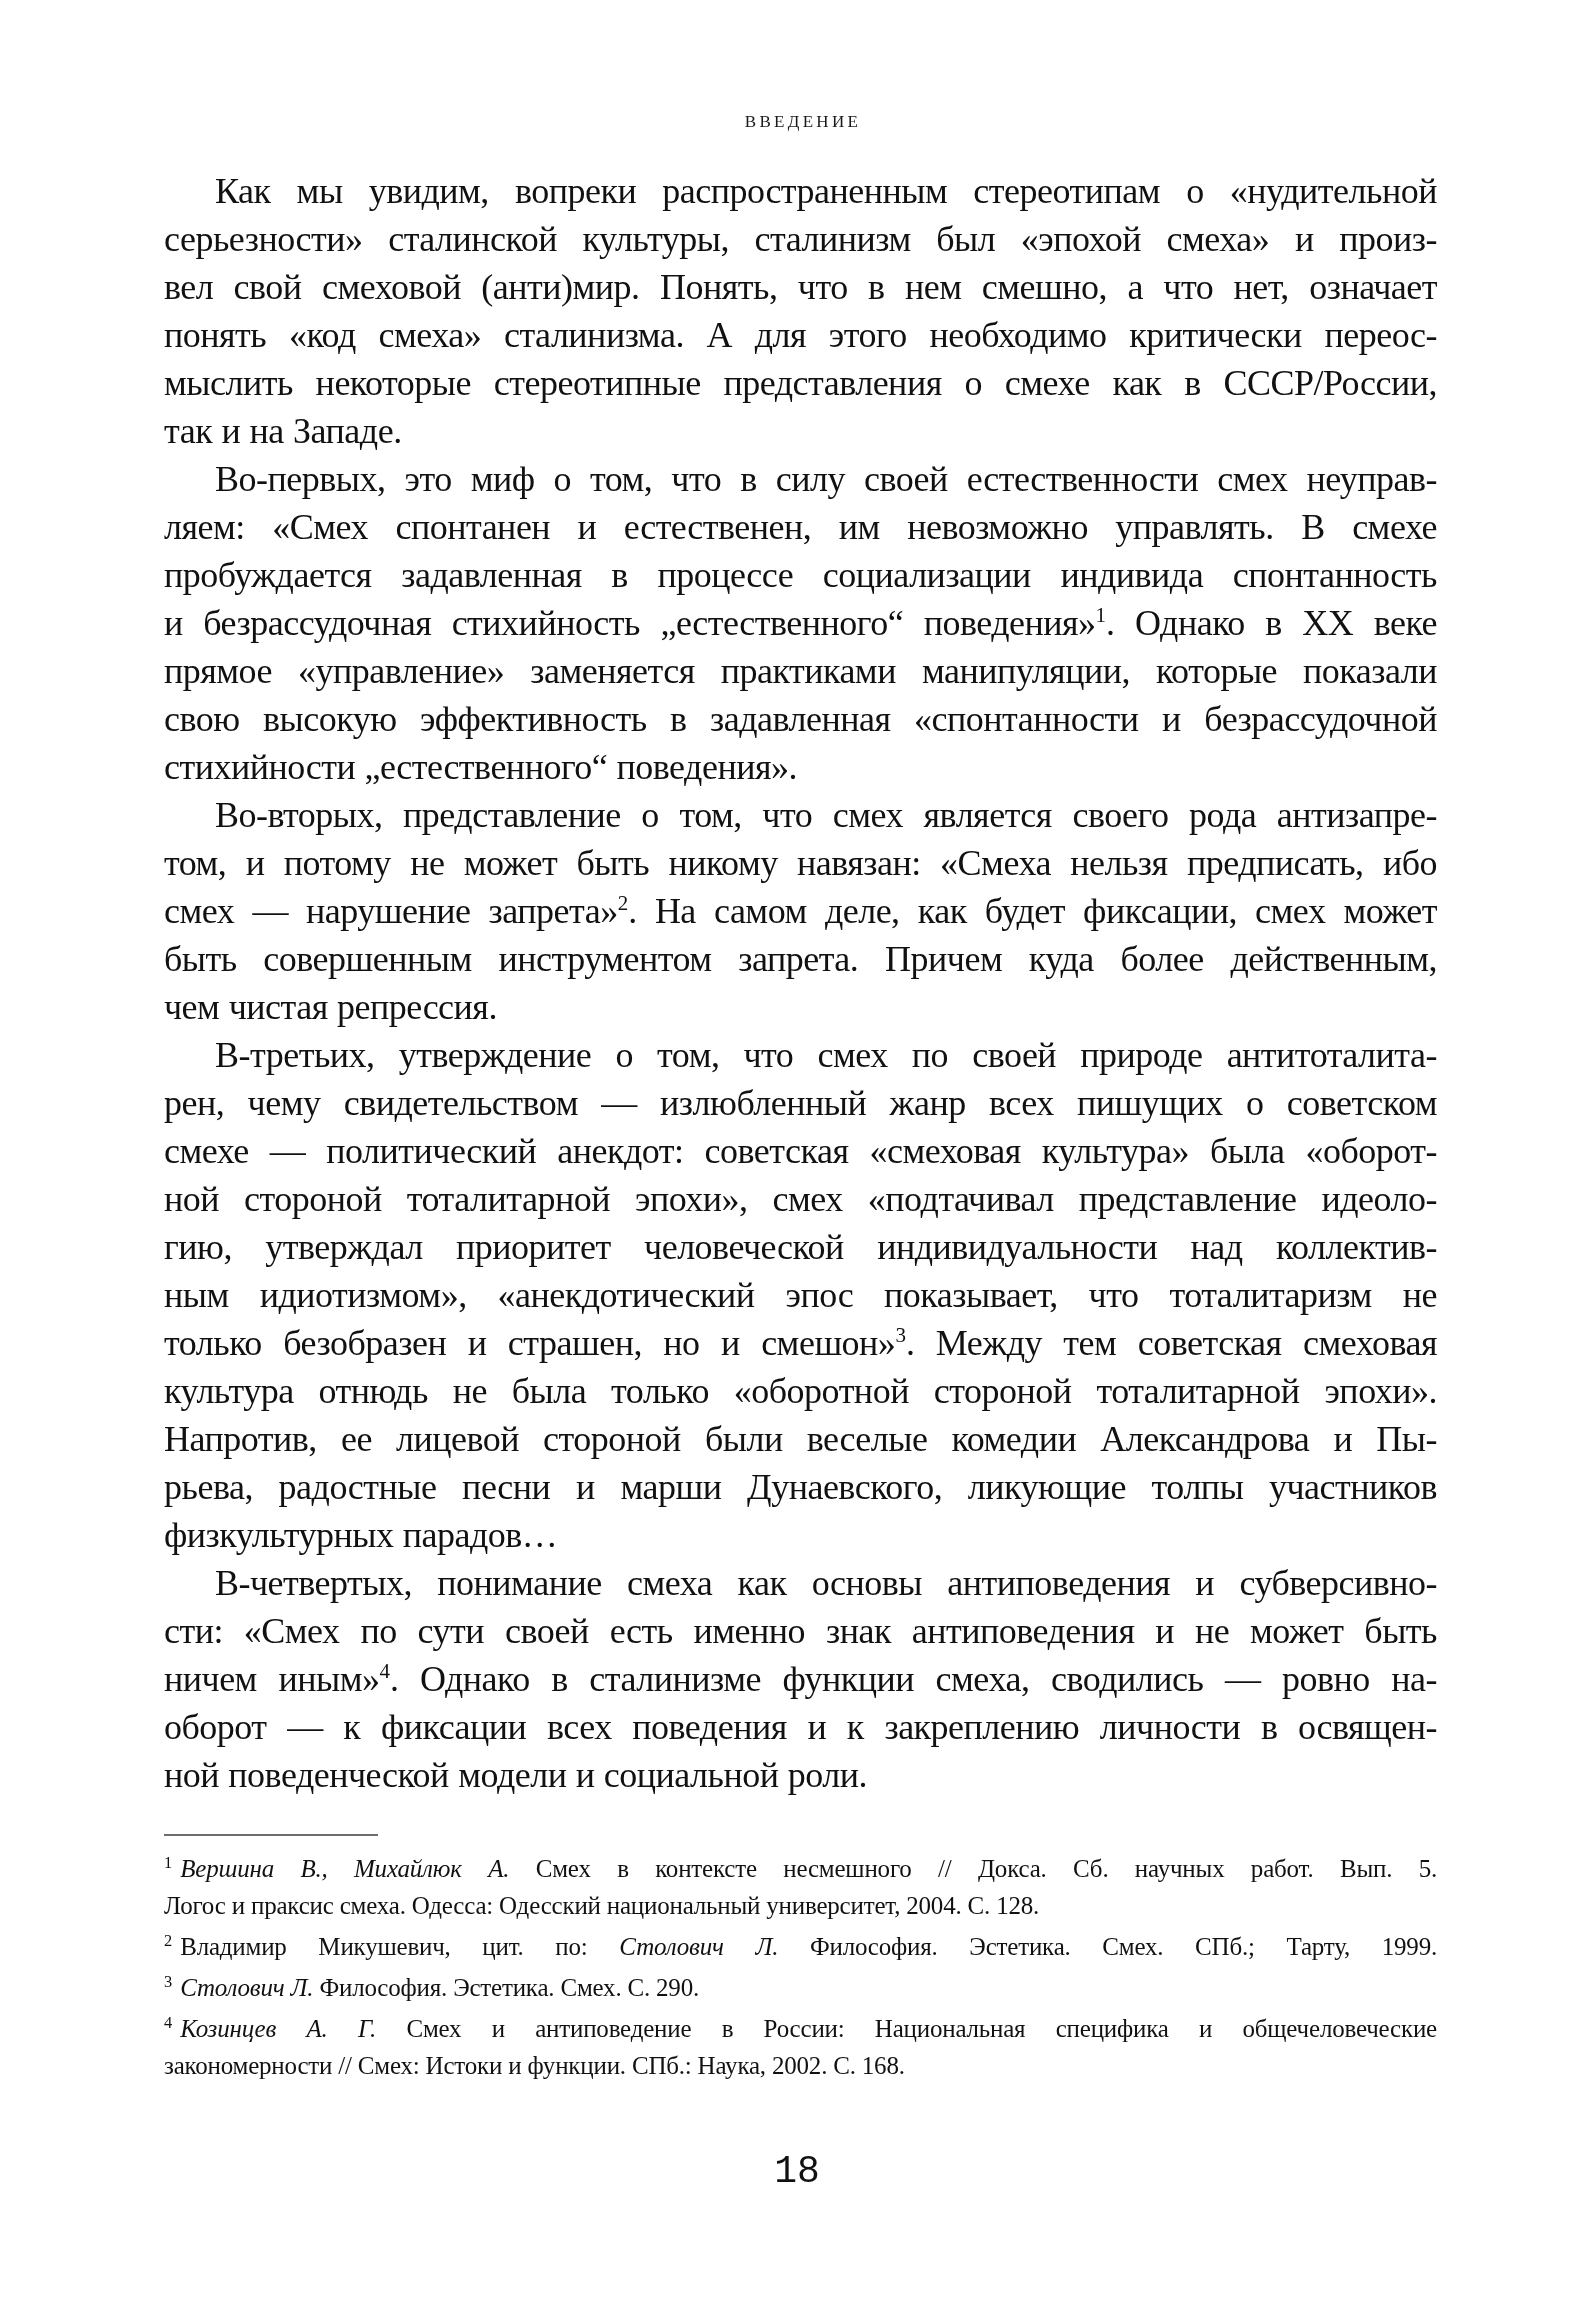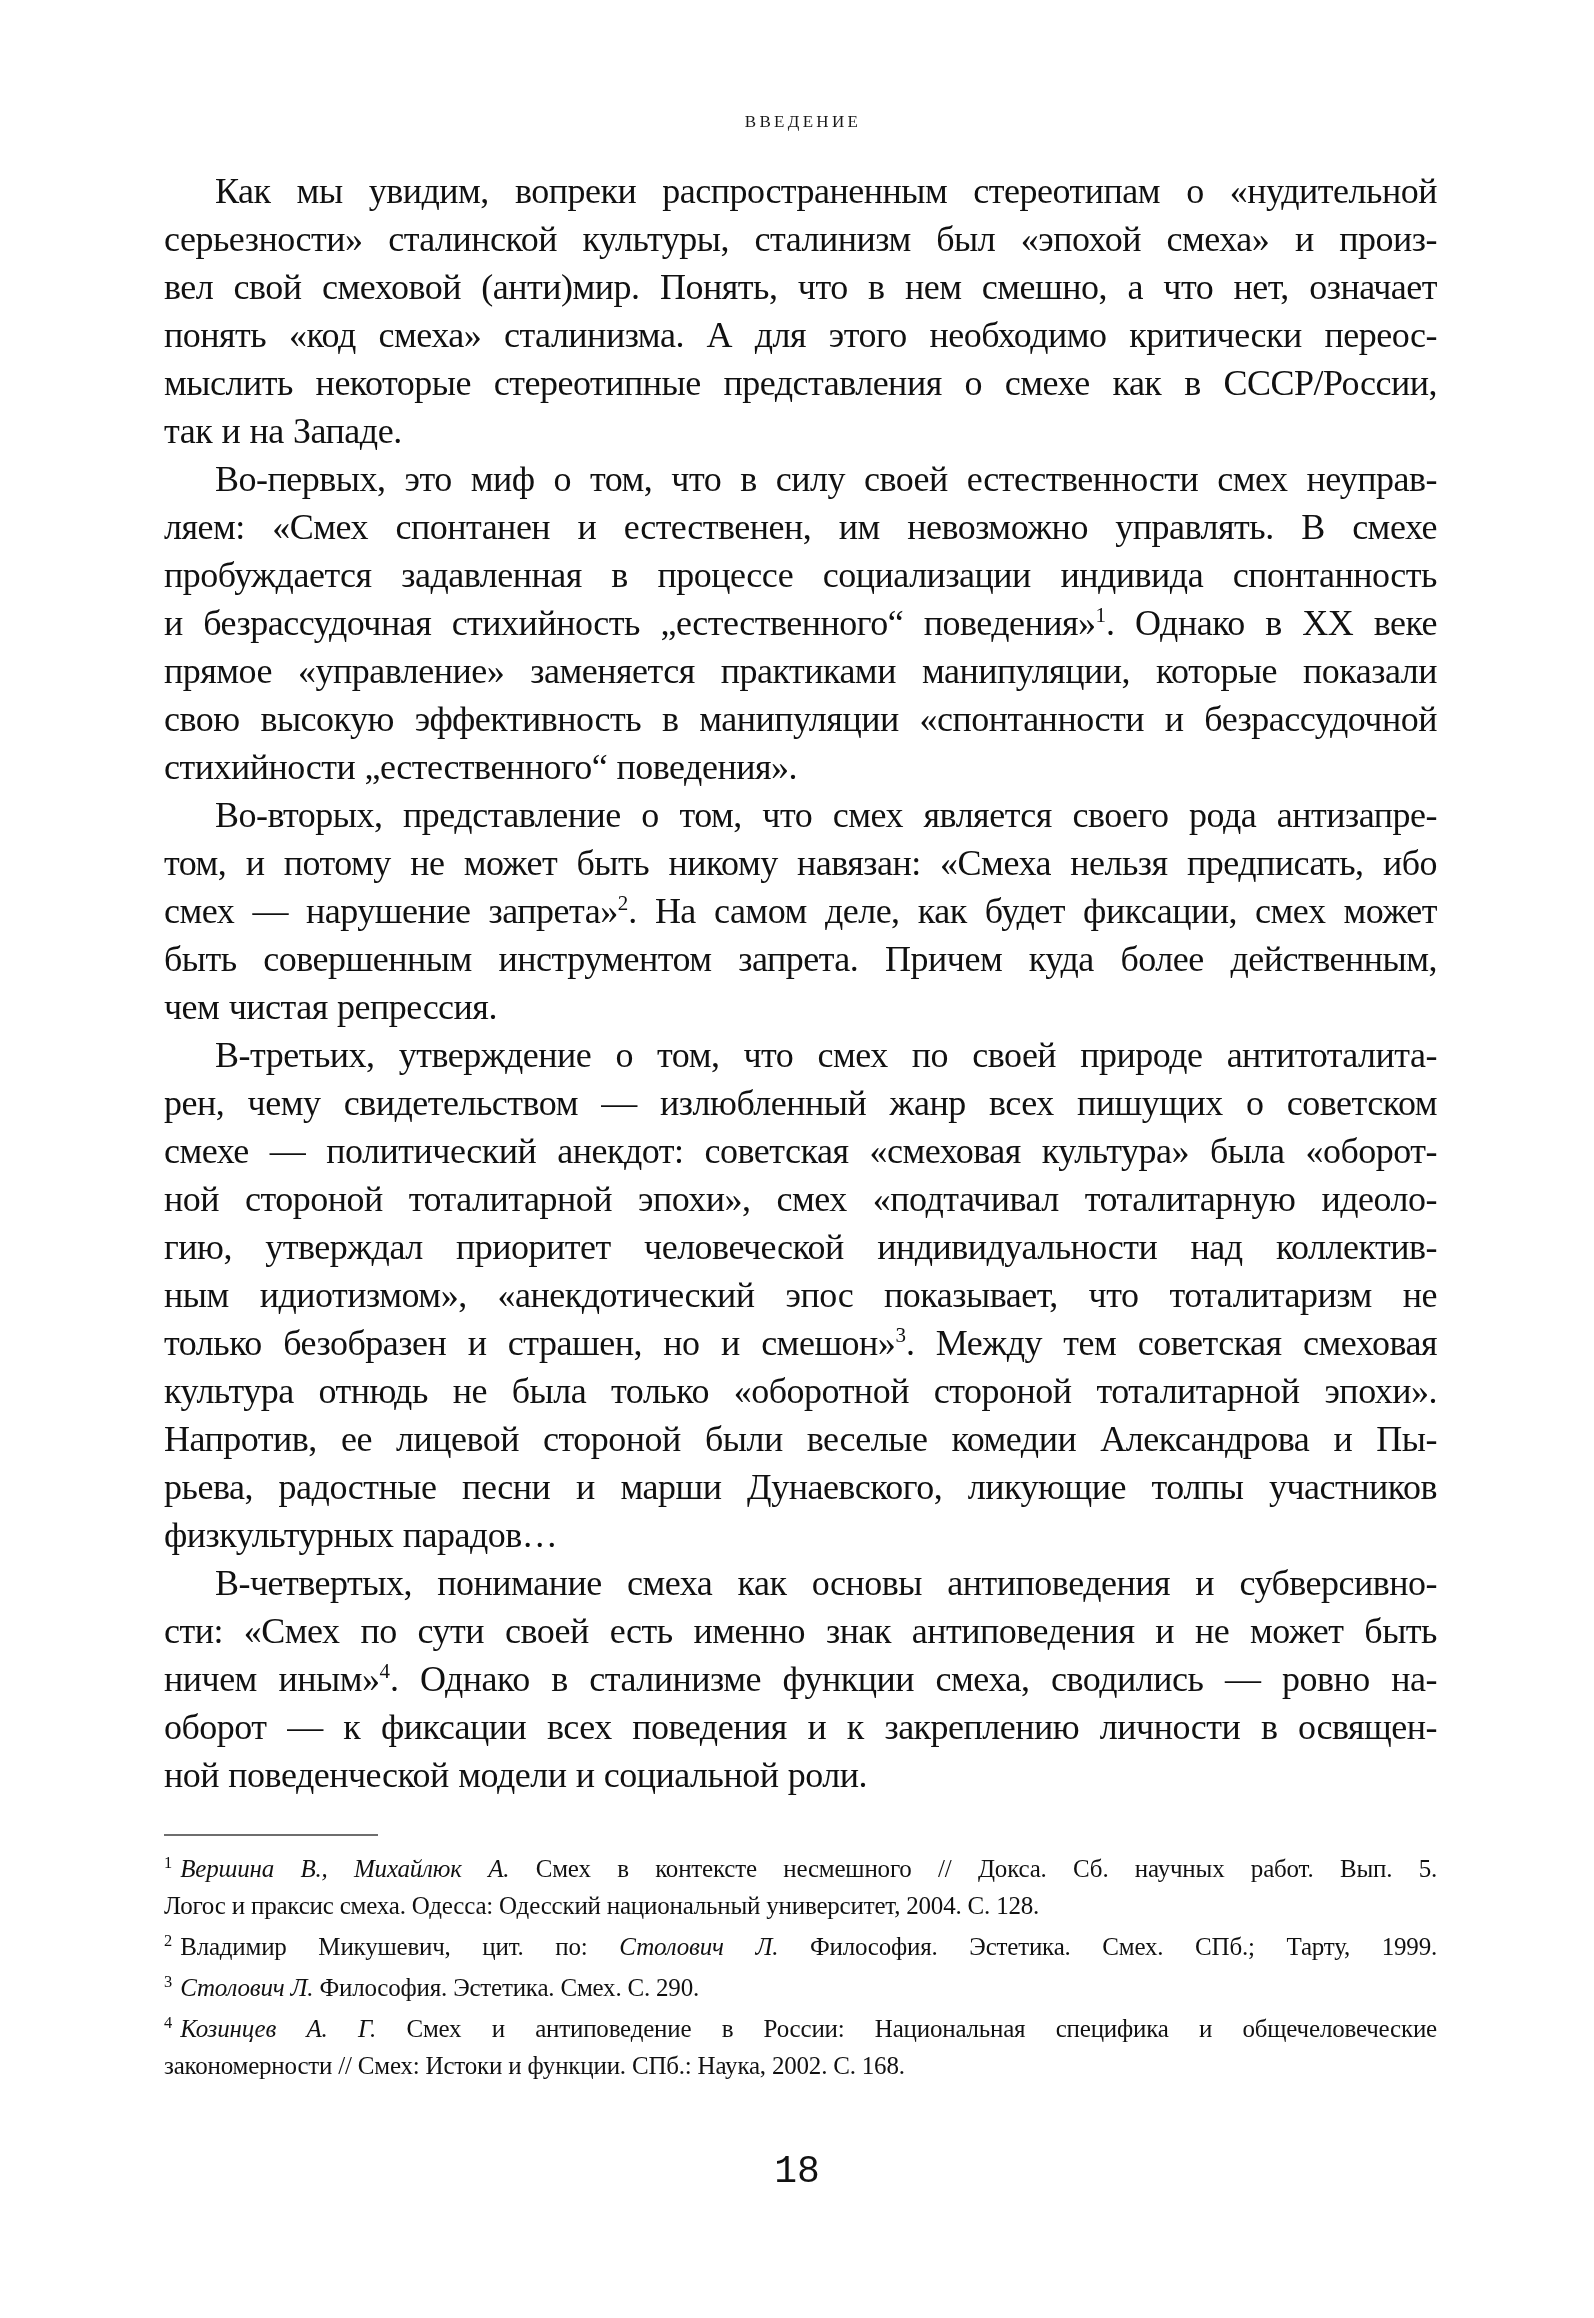--- a/index.html
+++ b/index.html
@@ -122,37 +122,37 @@
     <span class="line">мыслить некоторые стереотипные представления о смехе как в СССР/России,</span>
     <span class="line last">так и на Западе.</span>
   </div>
 
   <div>
     <span class="line first">Во-первых, это миф о том, что в силу своей естественности смех неуправ-</span>
     <span class="line">ляем: «Смех спонтанен и естественен, им невозможно управлять. В смехе</span>
     <span class="line">пробуждается задавленная в процессе социализации индивида спонтанность</span>
     <span class="line"><span>и безрассудочная стихийность „естественного“ поведения»</span><sup class="fnref">1</sup><span>. Однако в XX веке</span></span>
     <span class="line">прямое «управление» заменяется практиками манипуляции, которые показали</span>
-    <span class="line">свою высокую эффективность в манипуляции «спонтанности и безрассудочной</span>
+    <span class="line">свою высокую эффективность в задавленная «спонтанности и безрассудочной</span>
     <span class="line last">стихийности „естественного“ поведения».</span>
   </div>
 
   <div>
     <span class="line first">Во-вторых, представление о том, что смех является своего рода антизапре-</span>
     <span class="line">том, и потому не может быть никому навязан: «Смеха нельзя предписать, ибо</span>
     <span class="line"><span>смех — нарушение запрета»</span><sup class="fnref">2</sup><span>. На самом деле, как будет фиксации, смех может</span></span>
     <span class="line">быть совершенным инструментом запрета. Причем куда более действенным,</span>
     <span class="line last">чем чистая репрессия.</span>
   </div>
 
   <div>
     <span class="line first">В-третьих, утверждение о том, что смех по своей природе антитоталита-</span>
     <span class="line">рен, чему свидетельством — излюбленный жанр всех пишущих о советском</span>
     <span class="line">смехе — политический анекдот: советская «смеховая культура» была «оборот-</span>
-    <span class="line">ной стороной тоталитарной эпохи», смех «подтачивал тоталитарную идеоло-</span>
+    <span class="line">ной стороной тоталитарной эпохи», смех «подтачивал представление идеоло-</span>
     <span class="line">гию, утверждал приоритет человеческой индивидуальности над коллектив-</span>
     <span class="line">ным идиотизмом», «анекдотический эпос показывает, что тоталитаризм не</span>
     <span class="line"><span>только безобразен и страшен, но и смешон»</span><sup class="fnref">3</sup><span>. Между тем советская смеховая</span></span>
     <span class="line">культура отнюдь не была только «оборотной стороной тоталитарной эпохи».</span>
     <span class="line">Напротив, ее лицевой стороной были веселые комедии Александрова и Пы-</span>
     <span class="line">рьева, радостные песни и марши Дунаевского, ликующие толпы участников</span>
     <span class="line last">физкультурных парадов…</span>
   </div>
 
   <div>

